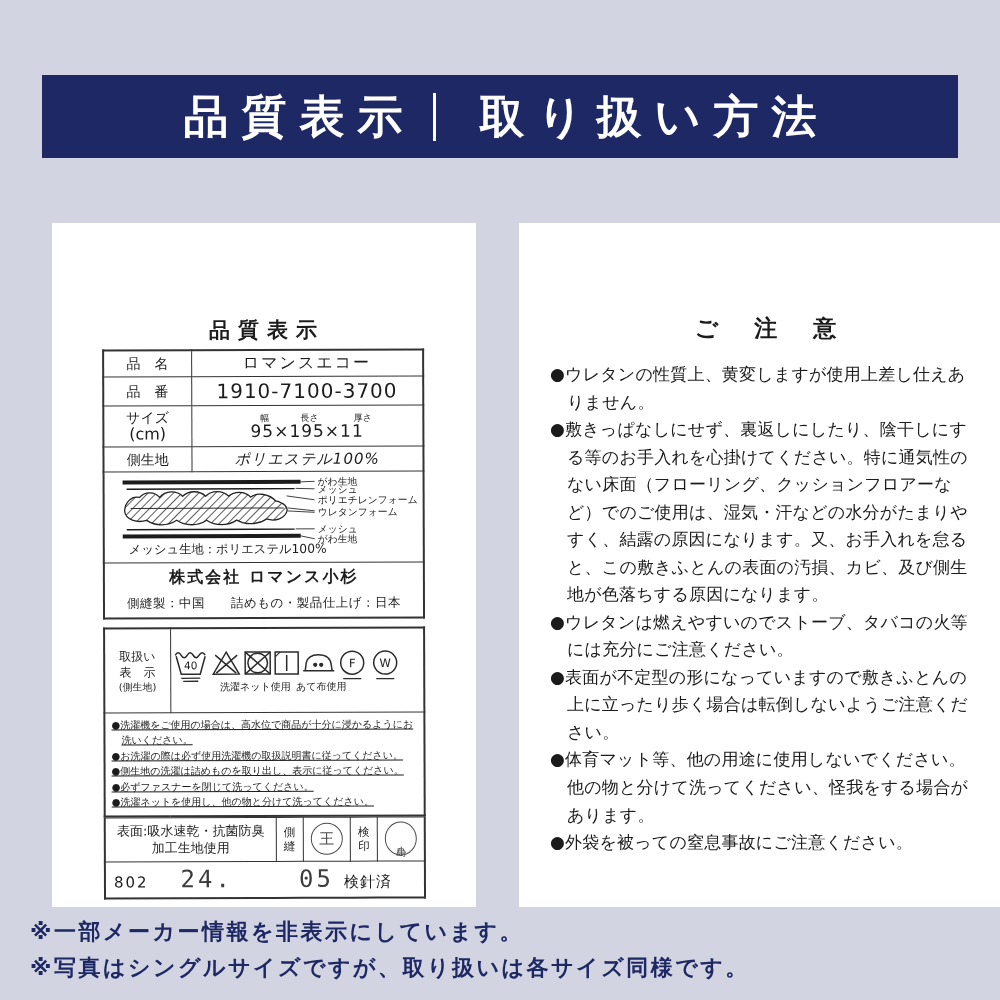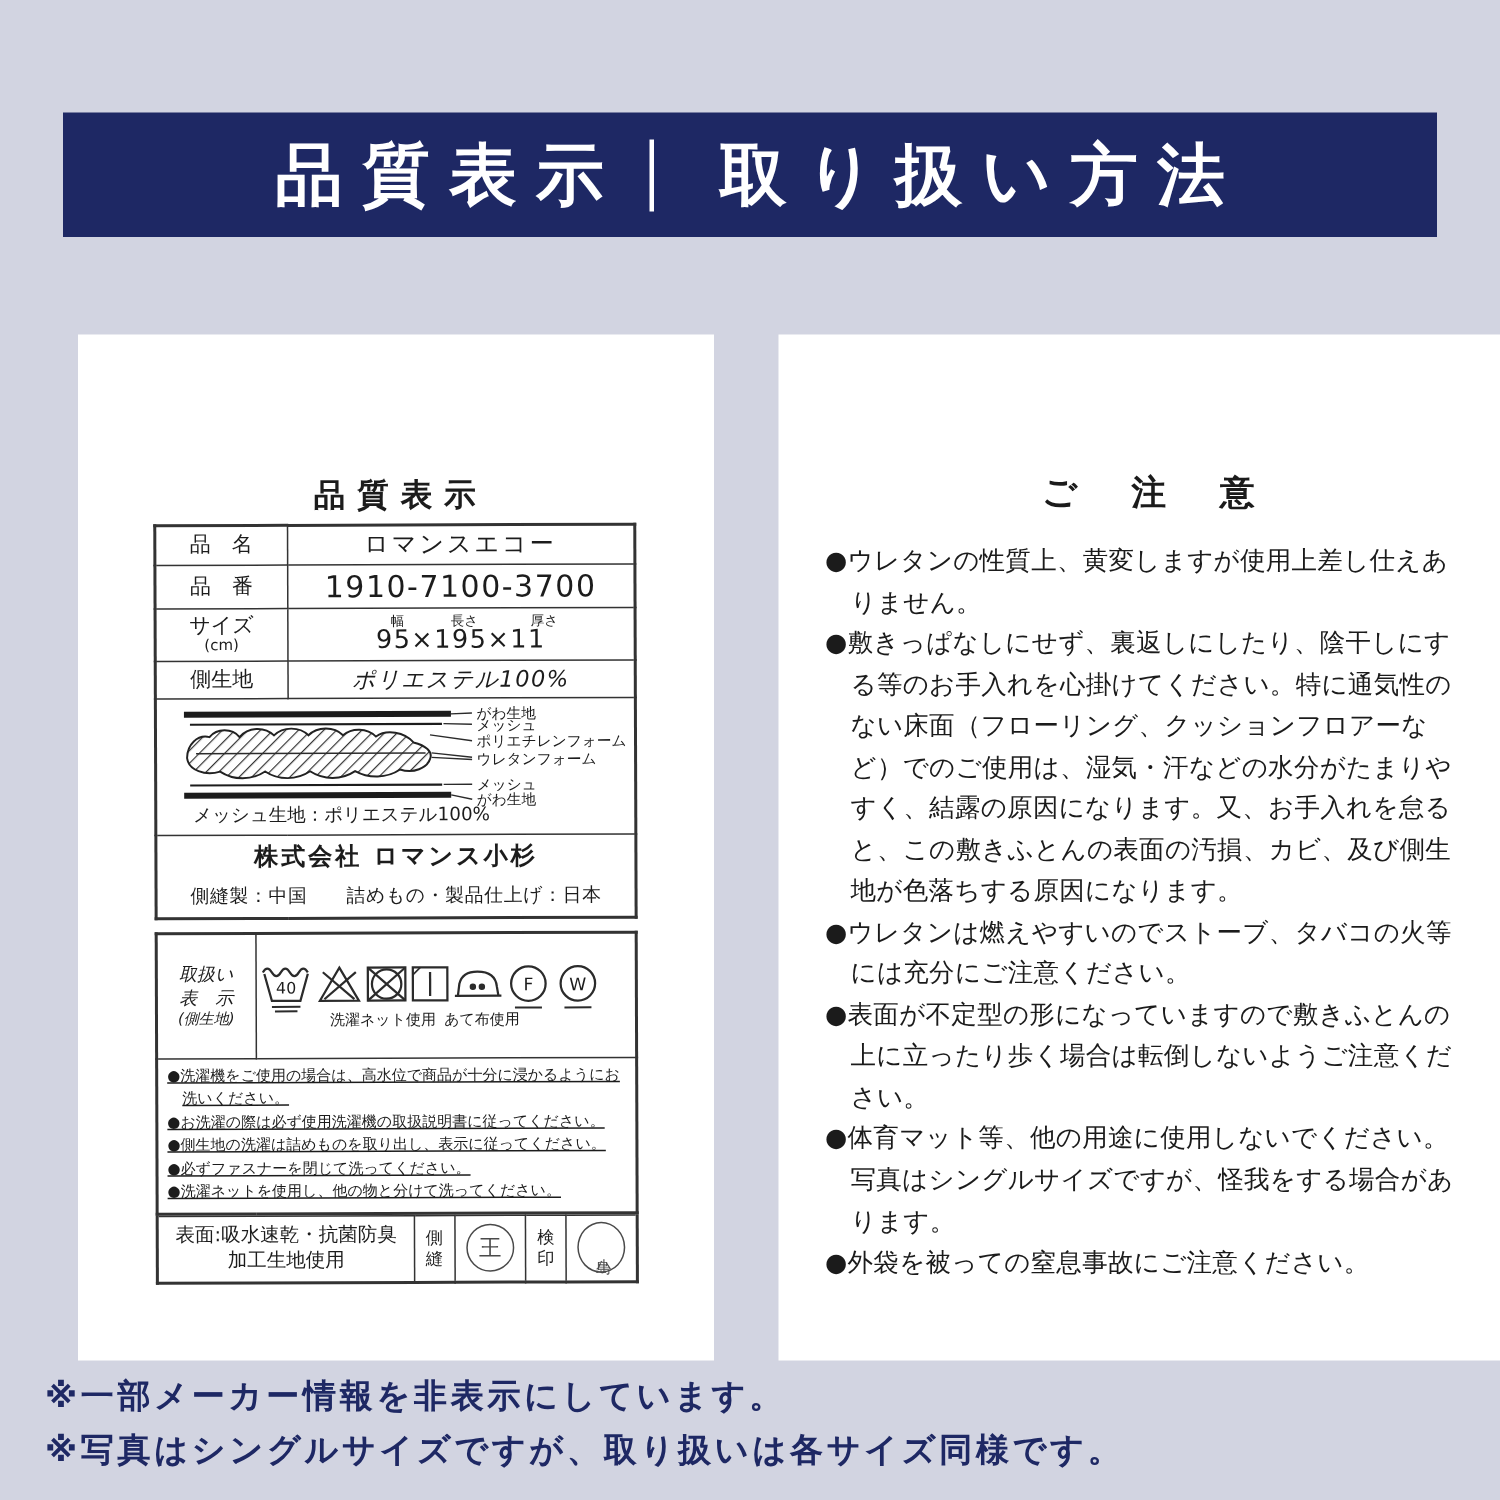--- a/index.html
+++ b/index.html
@@ -33,35 +33,35 @@
   
   .qlabel{width:322px; margin:93px auto 0; color:#1c1c1c; transform:rotate(-0.2deg);}
   .qlabel-title{text-align:center; font-size:21px; font-weight:bold; letter-spacing:8px; padding-left:8px; margin-bottom:5px;}
   table.lbl{width:100%; border-collapse:collapse;}
   table.lbl, table.lbl td{border:1.6px solid var(--line);}
   table.lbl{border-width:2.4px;}
   td.key{width:88px; text-align:center; font-size:14px; padding:3px 1px; line-height:1.15;}
   td.val{text-align:center; padding:2px 4px;}
   .val-name{font-size:16px; letter-spacing:2px;}
   .val-number{font-size:20px; letter-spacing:1px;}
-  .key-sub{display:block; font-size:10px;}
+  .key-sub{display:block; font-size:16px;}
   .size-heads{position:relative; height:11px; font-size:9px;}
   .size-heads span{position:absolute; top:0;}
   .size-h0{left:29%;} .size-h1{left:47%;} .size-h2{left:71%;}
   .size-val{font-size:17px; letter-spacing:1px; line-height:1.05;}
   .val-fabric{font-size:15px; letter-spacing:1px;font-style:italic;}
   .diagram-cell{padding:4px 0 2px 0 !important;}
   .company-cell{padding:4px 2px 5px 2px !important;}
   .company-name{font-size:16px; font-weight:bold; letter-spacing:2px; text-align:center;}
   .company-origin{font-size:12.5px; text-align:center; margin-top:7px; letter-spacing:0.5px;}
 
   table.care{width:100%; border-collapse:collapse; margin-top:8px;}
   table.care, table.care td{border:1.6px solid var(--line);}
   table.care{border-width:2.4px;}
-  .care-key{width:66px; text-align:center; font-size:12px; line-height:1.35; white-space:pre-line; padding:2px 0;font-style:italic;}
+  .care-key{width:66px; text-align:center; font-size:12px; line-height:1.35; white-space:pre-line; padding:2px 0;}
   .care-key-sub{display:block; font-size:10px; white-space:nowrap;}
   .care-symbols-cell{padding:2px 2px 0 2px;margin-top:16px;}
   .wash-notes-cell{padding:4px 5px 5px 6px;text-decoration:underline;}
   .wash-note{font-size:10px; line-height:1.55; padding-left:10px; text-indent:-10px; letter-spacing:0;}
   .surface-cell{text-align:center; font-size:13px; line-height:1.35; white-space:pre-line; padding:4px 2px; width:166px;}
   .narrow-cell{width:26px; text-align:center; font-size:11.5px; line-height:1.25; white-space:pre-line; padding:2px 0;}
   .stamp-cell{width:46px; text-align:center; vertical-align:middle; padding:3px 2px;}
   .stamp-circle{width:32px; height:32px; border:1.6px solid #4a4a4a; border-radius:50%; margin:0 auto;
     display:flex; align-items:center; justify-content:center; font-size:15px; color:#4a4a4a;}
   .stamp-oval{width:32px; height:34px; border:1.6px solid #4a4a4a; border-radius:50%; margin:0 auto;
@@ -268,34 +268,44 @@
             </div>
           </td>
           <td class="narrow-cell">検
 印</td>
           <td class="stamp-cell">
             <div class="stamp-oval">
               <span>小島</span>
             </div>
           </td>
         </tr>
+        <tr>
+          <td class="bottom-row-cell" colspan="5">
+            <div class="bottom-flex">
+              <span class="code-802">802</span>
+              <span class="stamp-num stamp-year">24.</span>
+              <span class="stamp-num stamp-month">05</span>
+              <span class="inspected">検針済</span>
+            </div>
+          </td>
+        </tr>
       </tbody>
         </table>
     </div>
   </div>
 
   <div class="panel panel-right">
     <div class="notice">
       <div class="notice-title">ご 注 意</div>
       <div class="notice-list">
         <p class="caution-item">●ウレタンの性質上、黄変しますが使用上差し仕えありません。</p>
         <p class="caution-item">●敷きっぱなしにせず、裏返しにしたり、陰干しにする等のお手入れを心掛けてください。特に通気性のない床面（フローリング、クッションフロアーなど）でのご使用は、湿気・汗などの水分がたまりやすく、結露の原因になります。又、お手入れを怠ると、この敷きふとんの表面の汚損、カビ、及び側生地が色落ちする原因になります。</p>
         <p class="caution-item">●ウレタンは燃えやすいのでストーブ、タバコの火等には充分にご注意ください。</p>
         <p class="caution-item">●表面が不定型の形になっていますので敷きふとんの上に立ったり歩く場合は転倒しないようご注意ください。</p>
-        <p class="caution-item">●体育マット等、他の用途に使用しないでください。写真はシングルサイズですが、怪我をする場合があります。</p>
+        <p class="caution-item">●体育マット等、他の用途に使用しないでください。他の物と分けて洗ってください、怪我をする場合があります。</p>
         <p class="caution-item">●外袋を被っての窒息事故にご注意ください。</p>
       </div>
     </div>
   </div>
 
   <div class="footer">
     <p class="footer-note">※一部メーカー情報を非表示にしています。</p>
     <p class="footer-note">※写真はシングルサイズですが、取り扱いは各サイズ同様です。</p>
   </div>
 

